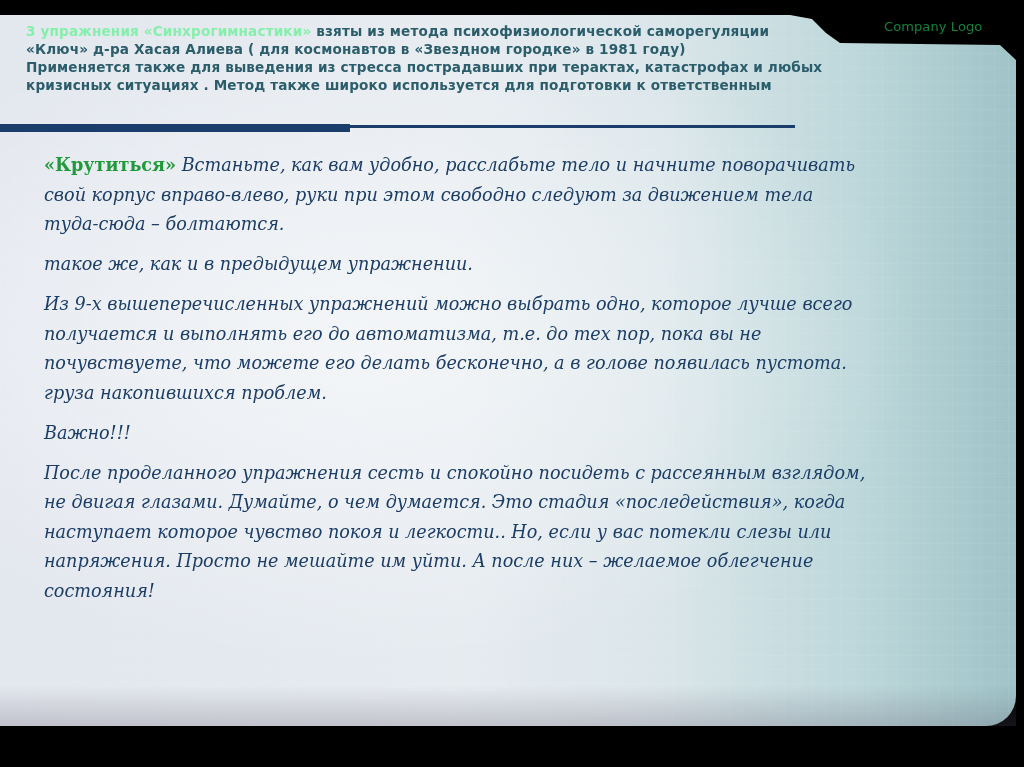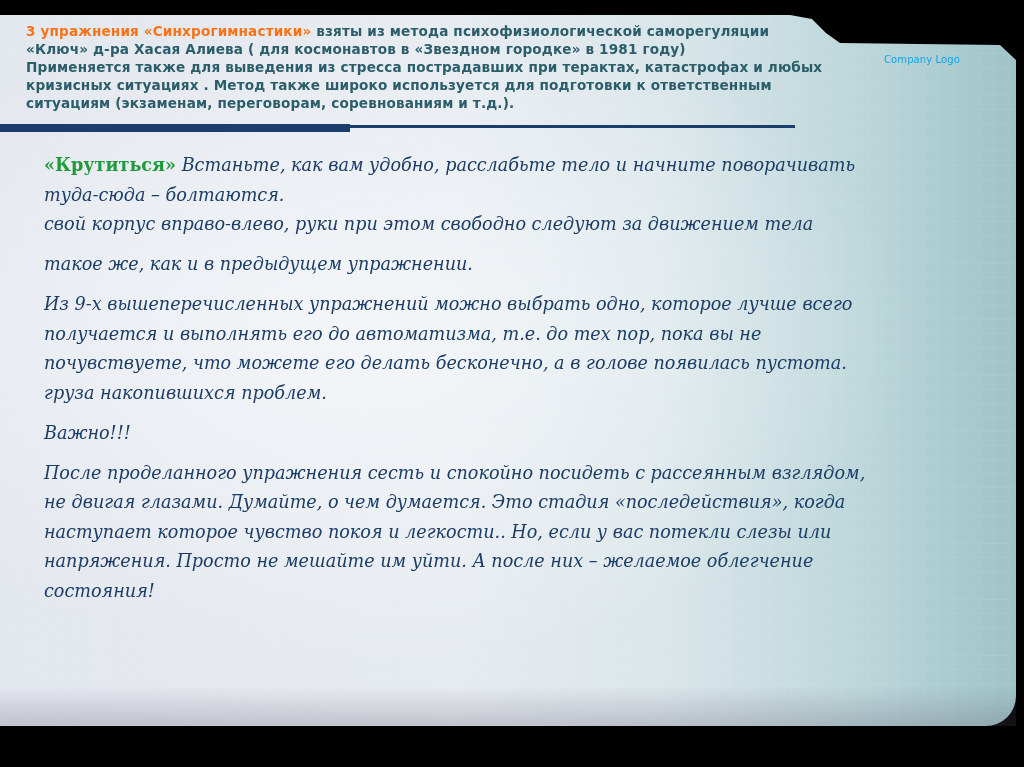--- a/index.html
+++ b/index.html
@@ -41,41 +41,40 @@
       content: "";
       position: absolute;
       left: 0; right: 0; top: 0;
       height: 100%;
       background: radial-gradient(ellipse at 35% 45%, rgba(255,255,255,0.55) 0%, rgba(255,255,255,0) 60%);
     }
     .logo {
       position: absolute;
       top: 19px;
       left: 884px;
-      color: #0ea5e9;
+      color: #15803d;
       font-family: "DejaVu Sans", sans-serif;
-      font-size: 10px;
+      font-size: 13px;
       letter-spacing: 0.1px;
       z-index: 3;
-      margin-top: 35px;
     }
     .header {
       position: absolute;
       left: 26px;
       top: 22px;
       width: 900px;
       z-index: 2;
       font-family: "DejaVu Sans", sans-serif;
       font-weight: bold;
       font-size: 13.6px;
       line-height: 18px;
       color: #2b5d6b;
       letter-spacing: 0.15px;
     }
-    .header .red { color: #f97316; }
+    .header .red { color: #86efac; }
     .header-line { display: block; white-space: nowrap; }
     .rule-thick {
       position: absolute;
       left: 0;
       top: 124px;
       width: 350px;
       height: 8px;
       background: #1a3d6b;
       z-index: 2;
     }
@@ -116,31 +115,30 @@
 <div class="slide">
   <div class="panel"></div>
 
   <div class="logo">Company Logo</div>
 
   <div class="header">
     <span class="header-line"><span class="red">3 упражнения «Синхрогимнастики»</span><span> взяты из метода психофизиологической саморегуляции</span></span>
     <span class="header-line">«Ключ» д-ра Хасая Алиева ( для космонавтов в «Звездном городке» в 1981 году)</span>
     <span class="header-line">Применяется также  для выведения из стресса пострадавших при терактах, катастрофах и любых</span>
     <span class="header-line">кризисных ситуациях . Метод также широко используется для подготовки к ответственным</span>
-    <span class="header-line">ситуациям (экзаменам, переговорам, соревнованиям и т.д.).</span>
   </div>
 
   <div class="rule-thick"></div>
   <div class="rule-thin"></div>
 
   <div class="body">
     <p>
       <span class="line"><span class="green">«Крутиться»</span><span> Встаньте, как вам удобно, расслабьте тело и начните поворачивать</span></span>
+      <span class="line">свой корпус вправо-влево, руки при этом свободно следуют за движением тела</span>
       <span class="line">туда-сюда – болтаются.</span>
-      <span class="line">свой корпус вправо-влево, руки при этом свободно следуют за движением тела</span>
     </p>
     <p>
       <span class="line">такое же, как и в предыдущем упражнении.</span>
     </p>
     <p>
       <span class="line">Из 9-х вышеперечисленных упражнений можно выбрать одно, которое лучше всего</span>
       <span class="line">получается и выполнять его до автоматизма, т.е. до тех пор, пока вы не</span>
       <span class="line">почувствуете, что можете его делать бесконечно, а в голове появилась пустота.</span>
       <span class="line">груза накопившихся проблем.</span>
     </p>

